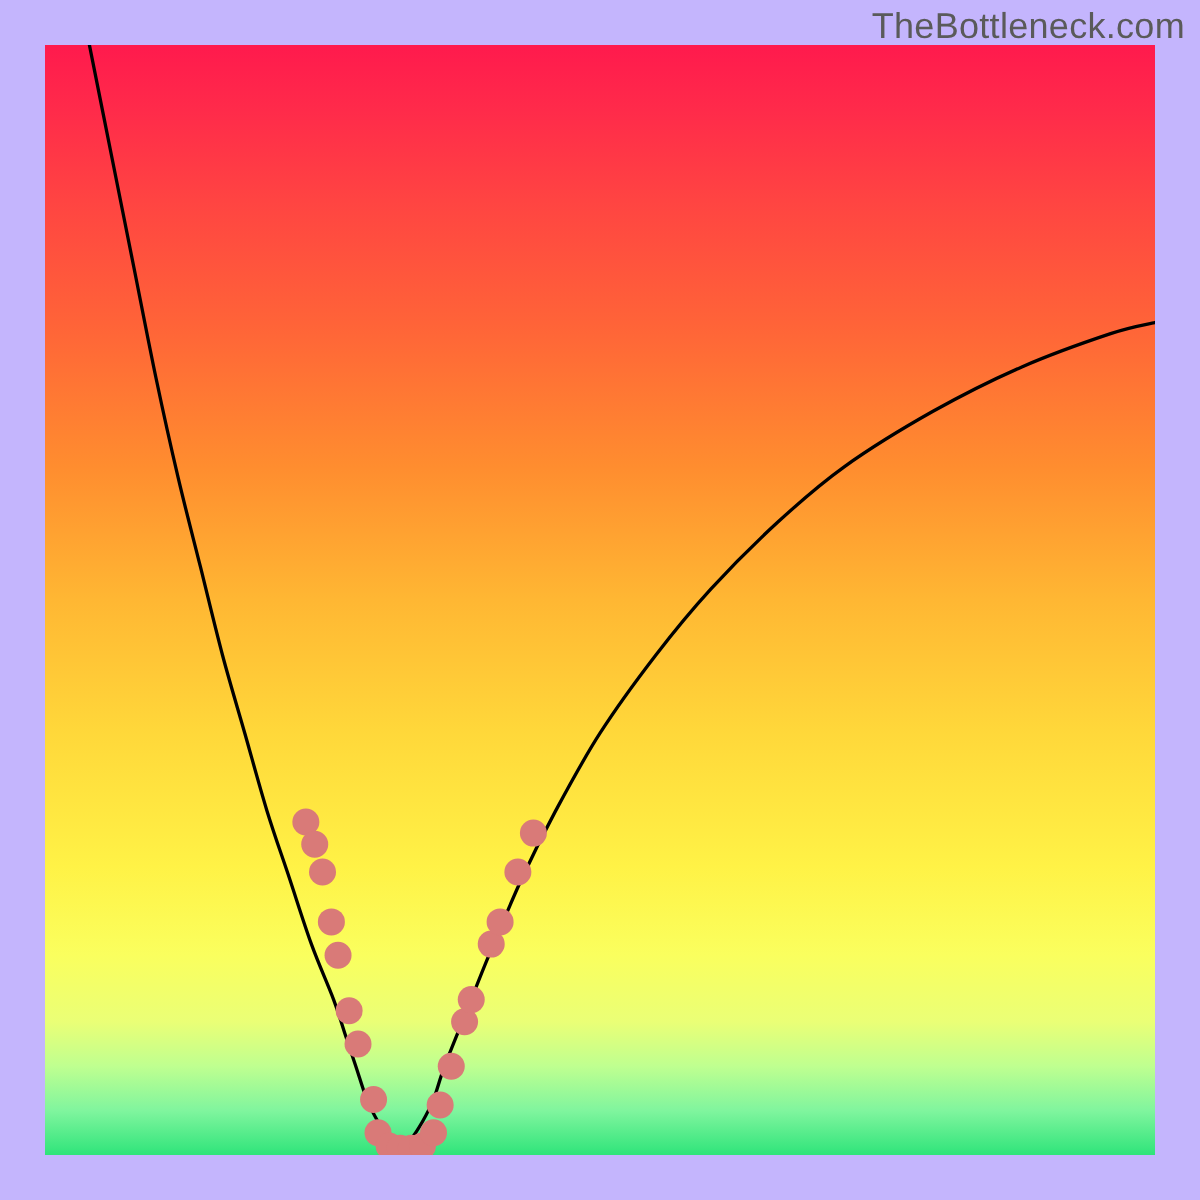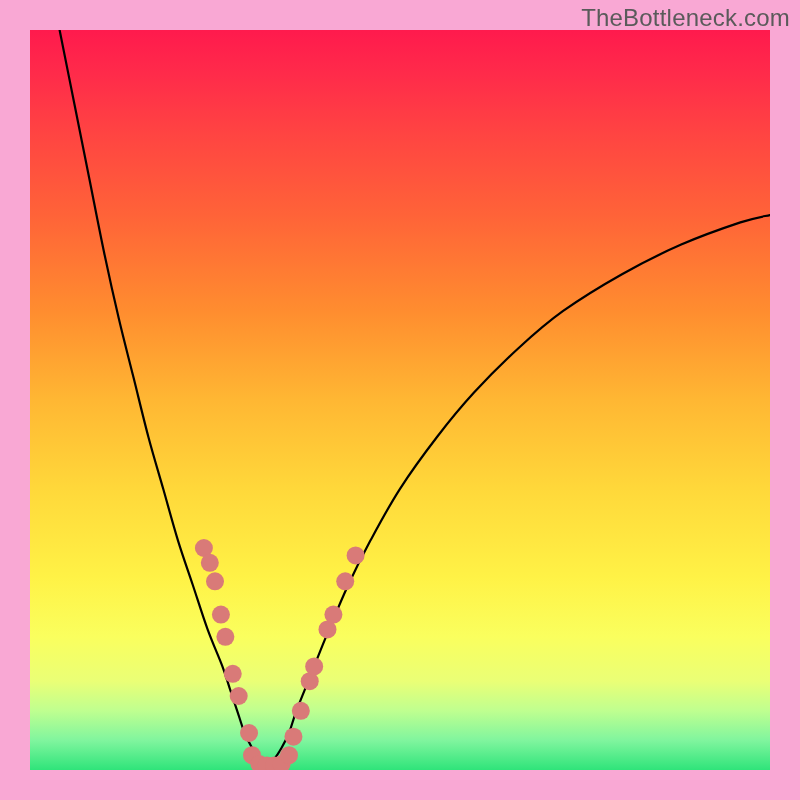--- a/index.html
+++ b/index.html
@@ -8,21 +8,21 @@
     width: 800px;
     height: 800px;
     overflow: hidden;
     background: #000;
     font-family: Arial, Helvetica, sans-serif;
   }
   .frame {
     position: relative;
     width: 800px;
     height: 800px;
-    background: #f9a8d4;
+    background: #c4b5fd;
   }
   .plot-area {
     position: absolute;
     left: 30px;
     top: 30px;
     width: 740px;
     height: 740px;
     overflow: hidden;
   }
   .gradient-bg {

